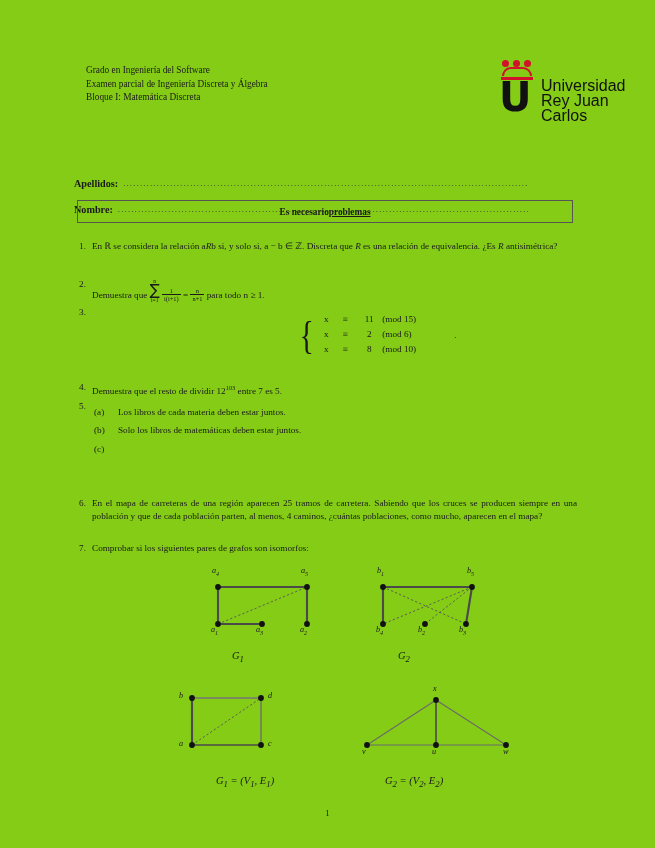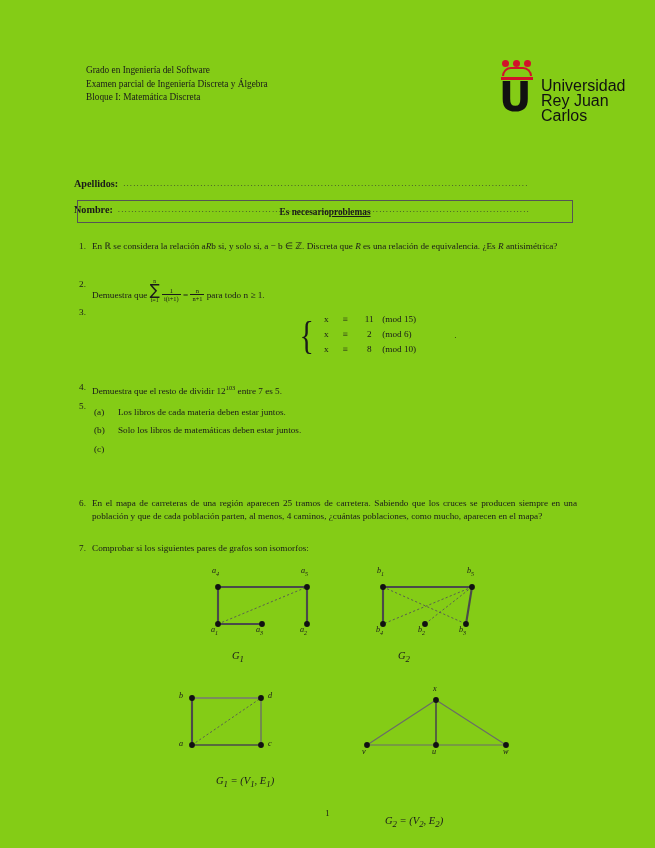--- a/index.html
+++ b/index.html
@@ -455,17 +455,17 @@
   <span class="vlabel" style="left:268px; top:739px;"><i class="m">c</i></span>
 
   <span class="vlabel" style="left:433px; top:684px;"><i class="m">x</i></span>
   <span class="vlabel" style="left:362px; top:747px;"><i class="m">v</i></span>
   <span class="vlabel" style="left:432px; top:747px;"><i class="m">u</i></span>
   <span class="vlabel" style="left:503px; top:747px;"><i class="m">w</i></span>
 
   <span class="gcap" style="left:232px; top:650px;"><span>G</span><sub>1</sub></span>
   <span class="gcap" style="left:398px; top:650px;"><span>G</span><sub>2</sub></span>
   <span class="gcap" style="left:176px; top:775px;margin-left:40px;"><span>G</span><sub>1</sub><span> = (V</span><sub>1</sub><span>, E</span><sub>1</sub><span>)</span></span>
-  <span class="gcap" style="left:385px; top:775px;margin-top:40px;"><span>G</span><sub>2</sub><span> = (V</span><sub>2</sub><span>, E</span><sub>2</sub><span>)</span></span>
+  <span class="gcap" style="left:385px; top:775px;"><span>G</span><sub>2</sub><span> = (V</span><sub>2</sub><span>, E</span><sub>2</sub><span>)</span></span>
 
   <div class="pageno">1</div>
 
 </div>
 
 </body></html>

